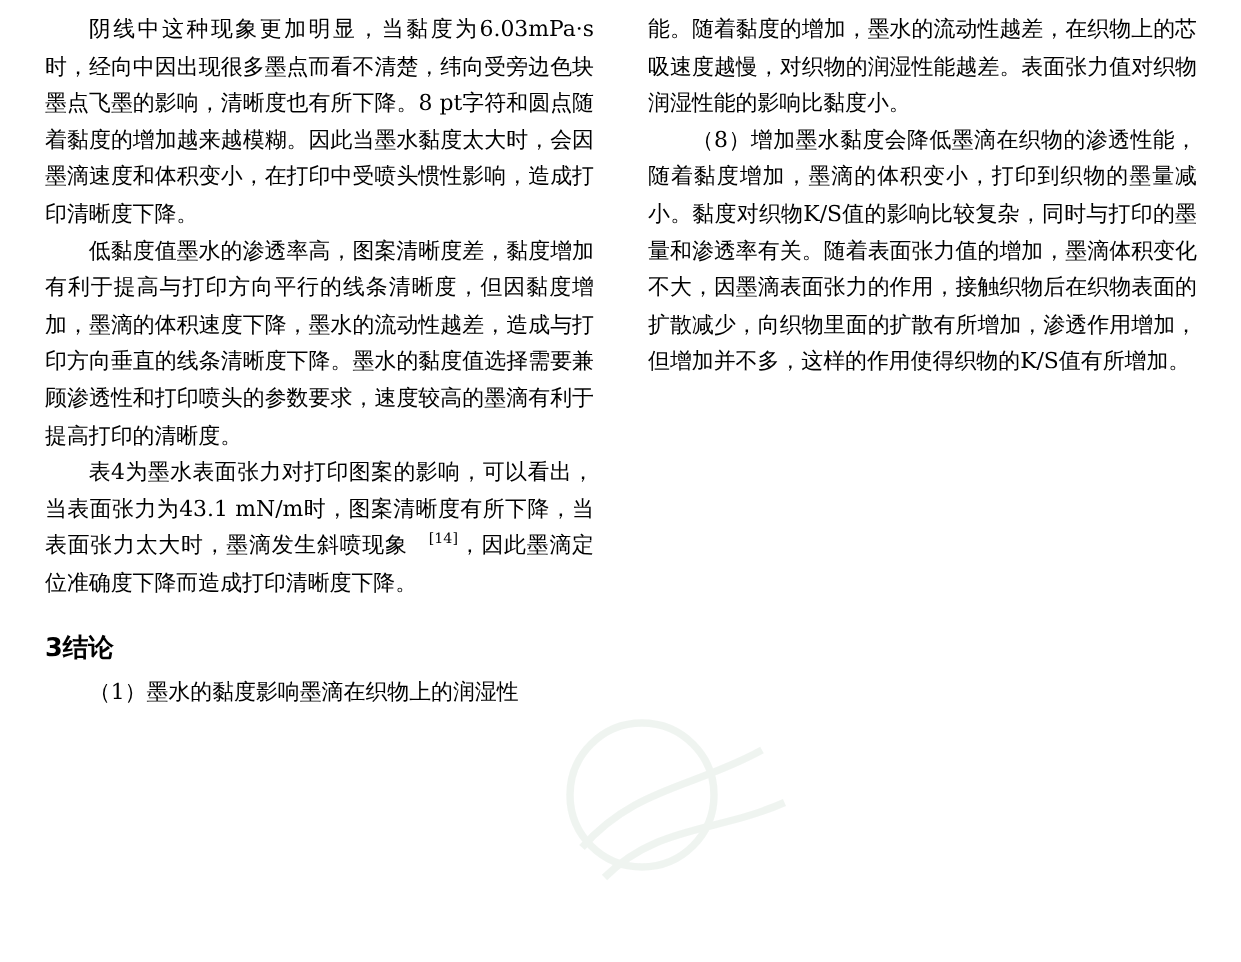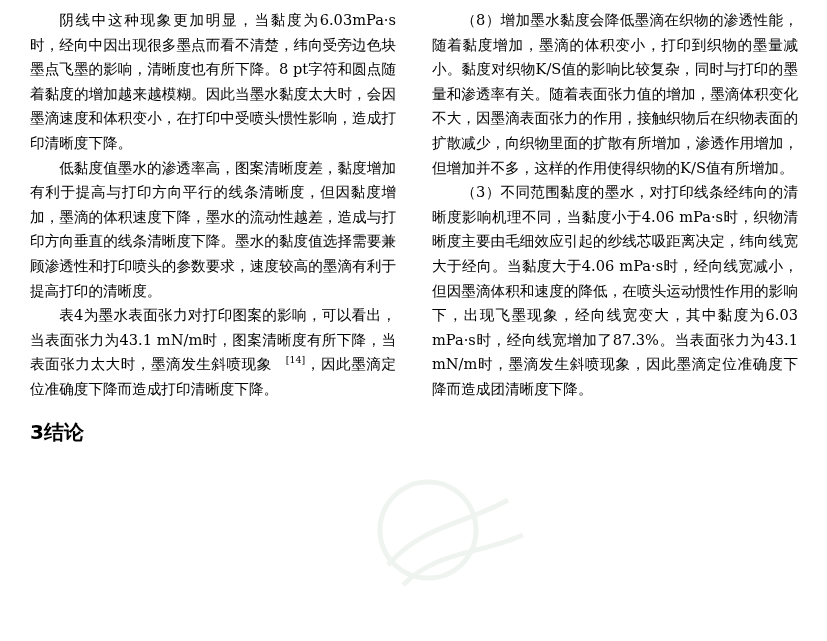--- a/index.html
+++ b/index.html
@@ -36,21 +36,21 @@
     font-size: 14.6px;
     line-height: 24.6px;
     text-align: justify;
     text-justify: inter-ideograph;
     letter-spacing: 0px;
   }
   p.indent {
     text-indent: 2em;
   }
   .heading {
-    font-size: 20px;
+    font-size: 17px;
     font-weight: bold;
     line-height: 24.6px;
     margin: 18px 0 6px 0;
     font-family: "DejaVu Sans", "Liberation Sans", sans-serif;
   }
   sup {
     font-size: 9.5px;
     vertical-align: super;
     line-height: 0;
     margin-left: 14px;
@@ -79,21 +79,22 @@
     </svg>
   </div>
 
   <div class="columns">
 
     <div class="col">
       <p class="indent">阴线中这种现象更加明显，当黏度为6.03mPa·s时，经向中因出现很多墨点而看不清楚，纬向受旁边色块墨点飞墨的影响，清晰度也有所下降。8 pt字符和圆点随着黏度的增加越来越模糊。因此当墨水黏度太大时，会因墨滴速度和体积变小，在打印中受喷头惯性影响，造成打印清晰度下降。</p>
       <p class="indent">低黏度值墨水的渗透率高，图案清晰度差，黏度增加有利于提高与打印方向平行的线条清晰度，但因黏度增加，墨滴的体积速度下降，墨水的流动性越差，造成与打印方向垂直的线条清晰度下降。墨水的黏度值选择需要兼顾渗透性和打印喷头的参数要求，速度较高的墨滴有利于提高打印的清晰度。</p>
       <p class="indent"><span>表4为墨水表面张力对打印图案的影响，可以看出，当表面张力为43.1 mN/m时，图案清晰度有所下降，当表面张力太大时，墨滴发生斜喷现象</span><sup>[14]</sup><span>，因此墨滴定位准确度下降而造成打印清晰度下降。</span></p>
       <div class="heading">3结论</div>
+      <p class="indent">（1）墨水的黏度影响墨滴在织物上的润湿性</p>
     </div>
 
     <div class="col">
+      <p>能。随着黏度的增加，墨水的流动性越差，在织物上的芯吸速度越慢，对织物的润湿性能越差。表面张力值对织物润湿性能的影响比黏度小。</p>
       <p class="indent">（8）增加墨水黏度会降低墨滴在织物的渗透性能，随着黏度增加，墨滴的体积变小，打印到织物的墨量减小。黏度对织物K/S值的影响比较复杂，同时与打印的墨量和渗透率有关。随着表面张力值的增加，墨滴体积变化不大，因墨滴表面张力的作用，接触织物后在织物表面的扩散减少，向织物里面的扩散有所增加，渗透作用增加，但增加并不多，这样的作用使得织物的K/S值有所增加。</p>
-      <p class="indent">（3）不同范围黏度的墨水，对打印线条经纬向的清晰度影响机理不同，当黏度小于4.06 mPa·s时，织物清晰度主要由毛细效应引起的纱线芯吸距离决定，纬向线宽大于经向。当黏度大于4.06 mPa·s时，经向线宽减小，但因墨滴体积和速度的降低，在喷头运动惯性作用的影响下，出现飞墨现象，经向线宽变大，其中黏度为6.03 mPa·s时，经向线宽增加了87.3%。当表面张力为43.1 mN/m时，墨滴发生斜喷现象，因此墨滴定位准确度下降而造成团清晰度下降。</p>
     </div>
 
   </div>
 </div>
 
 </body></html>

